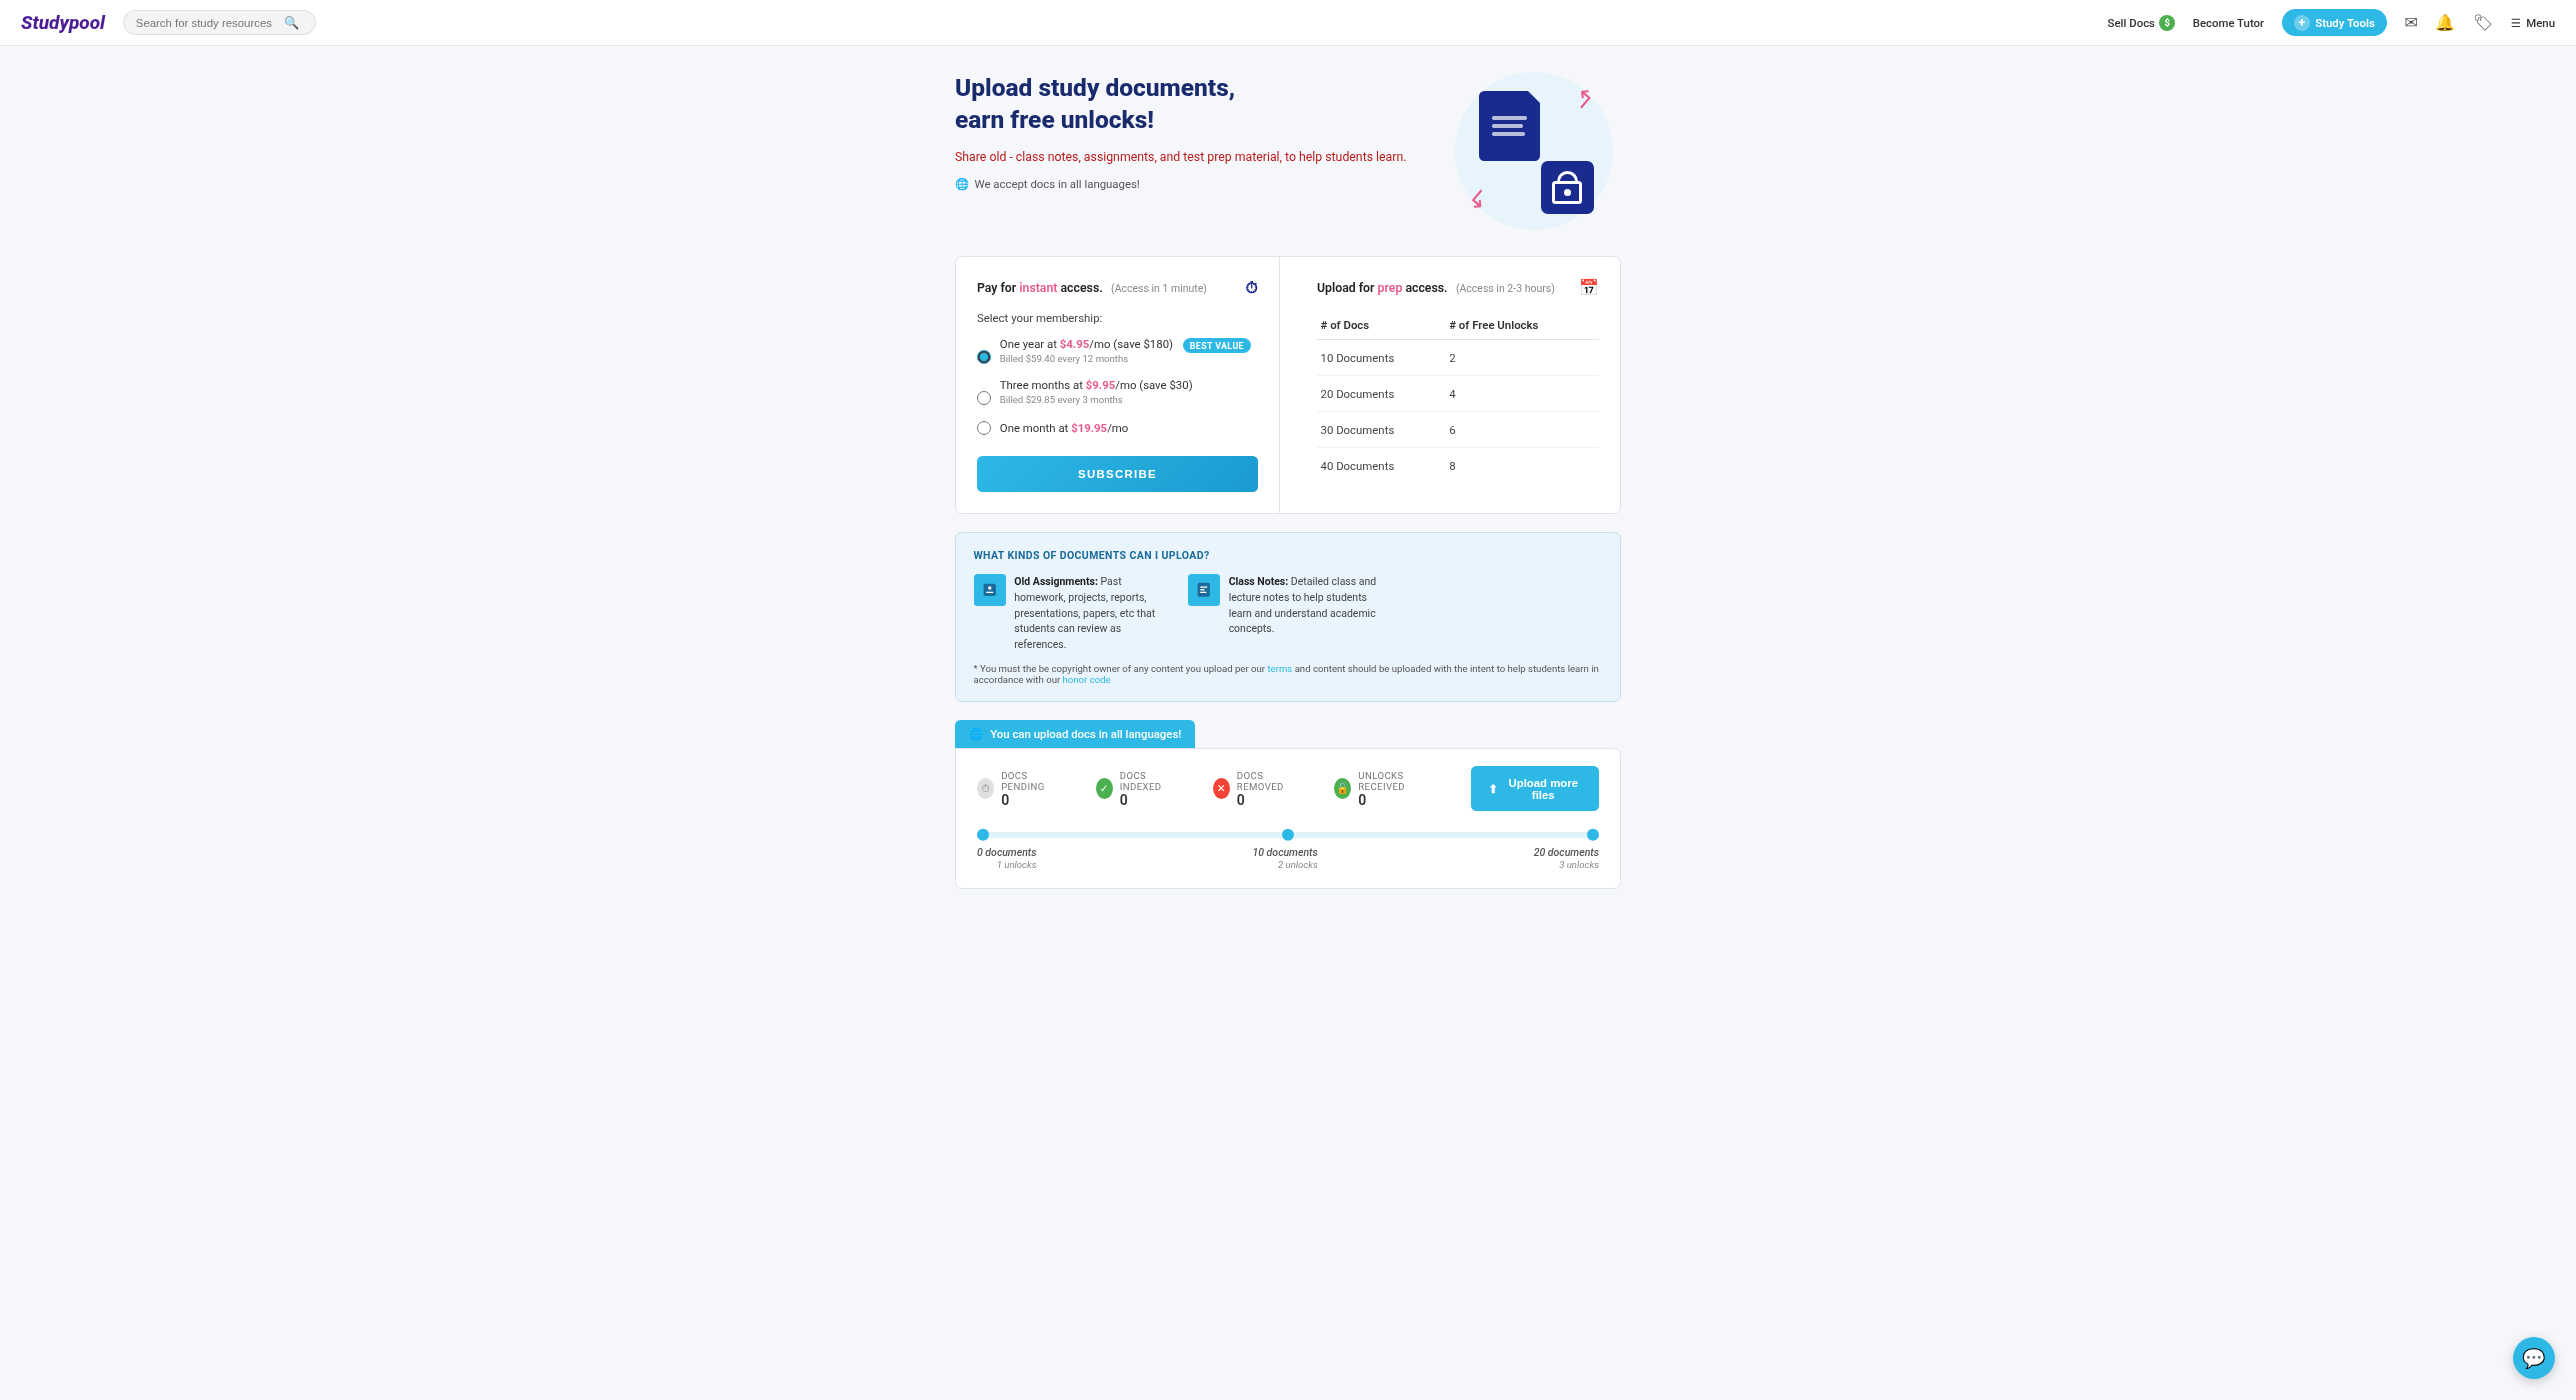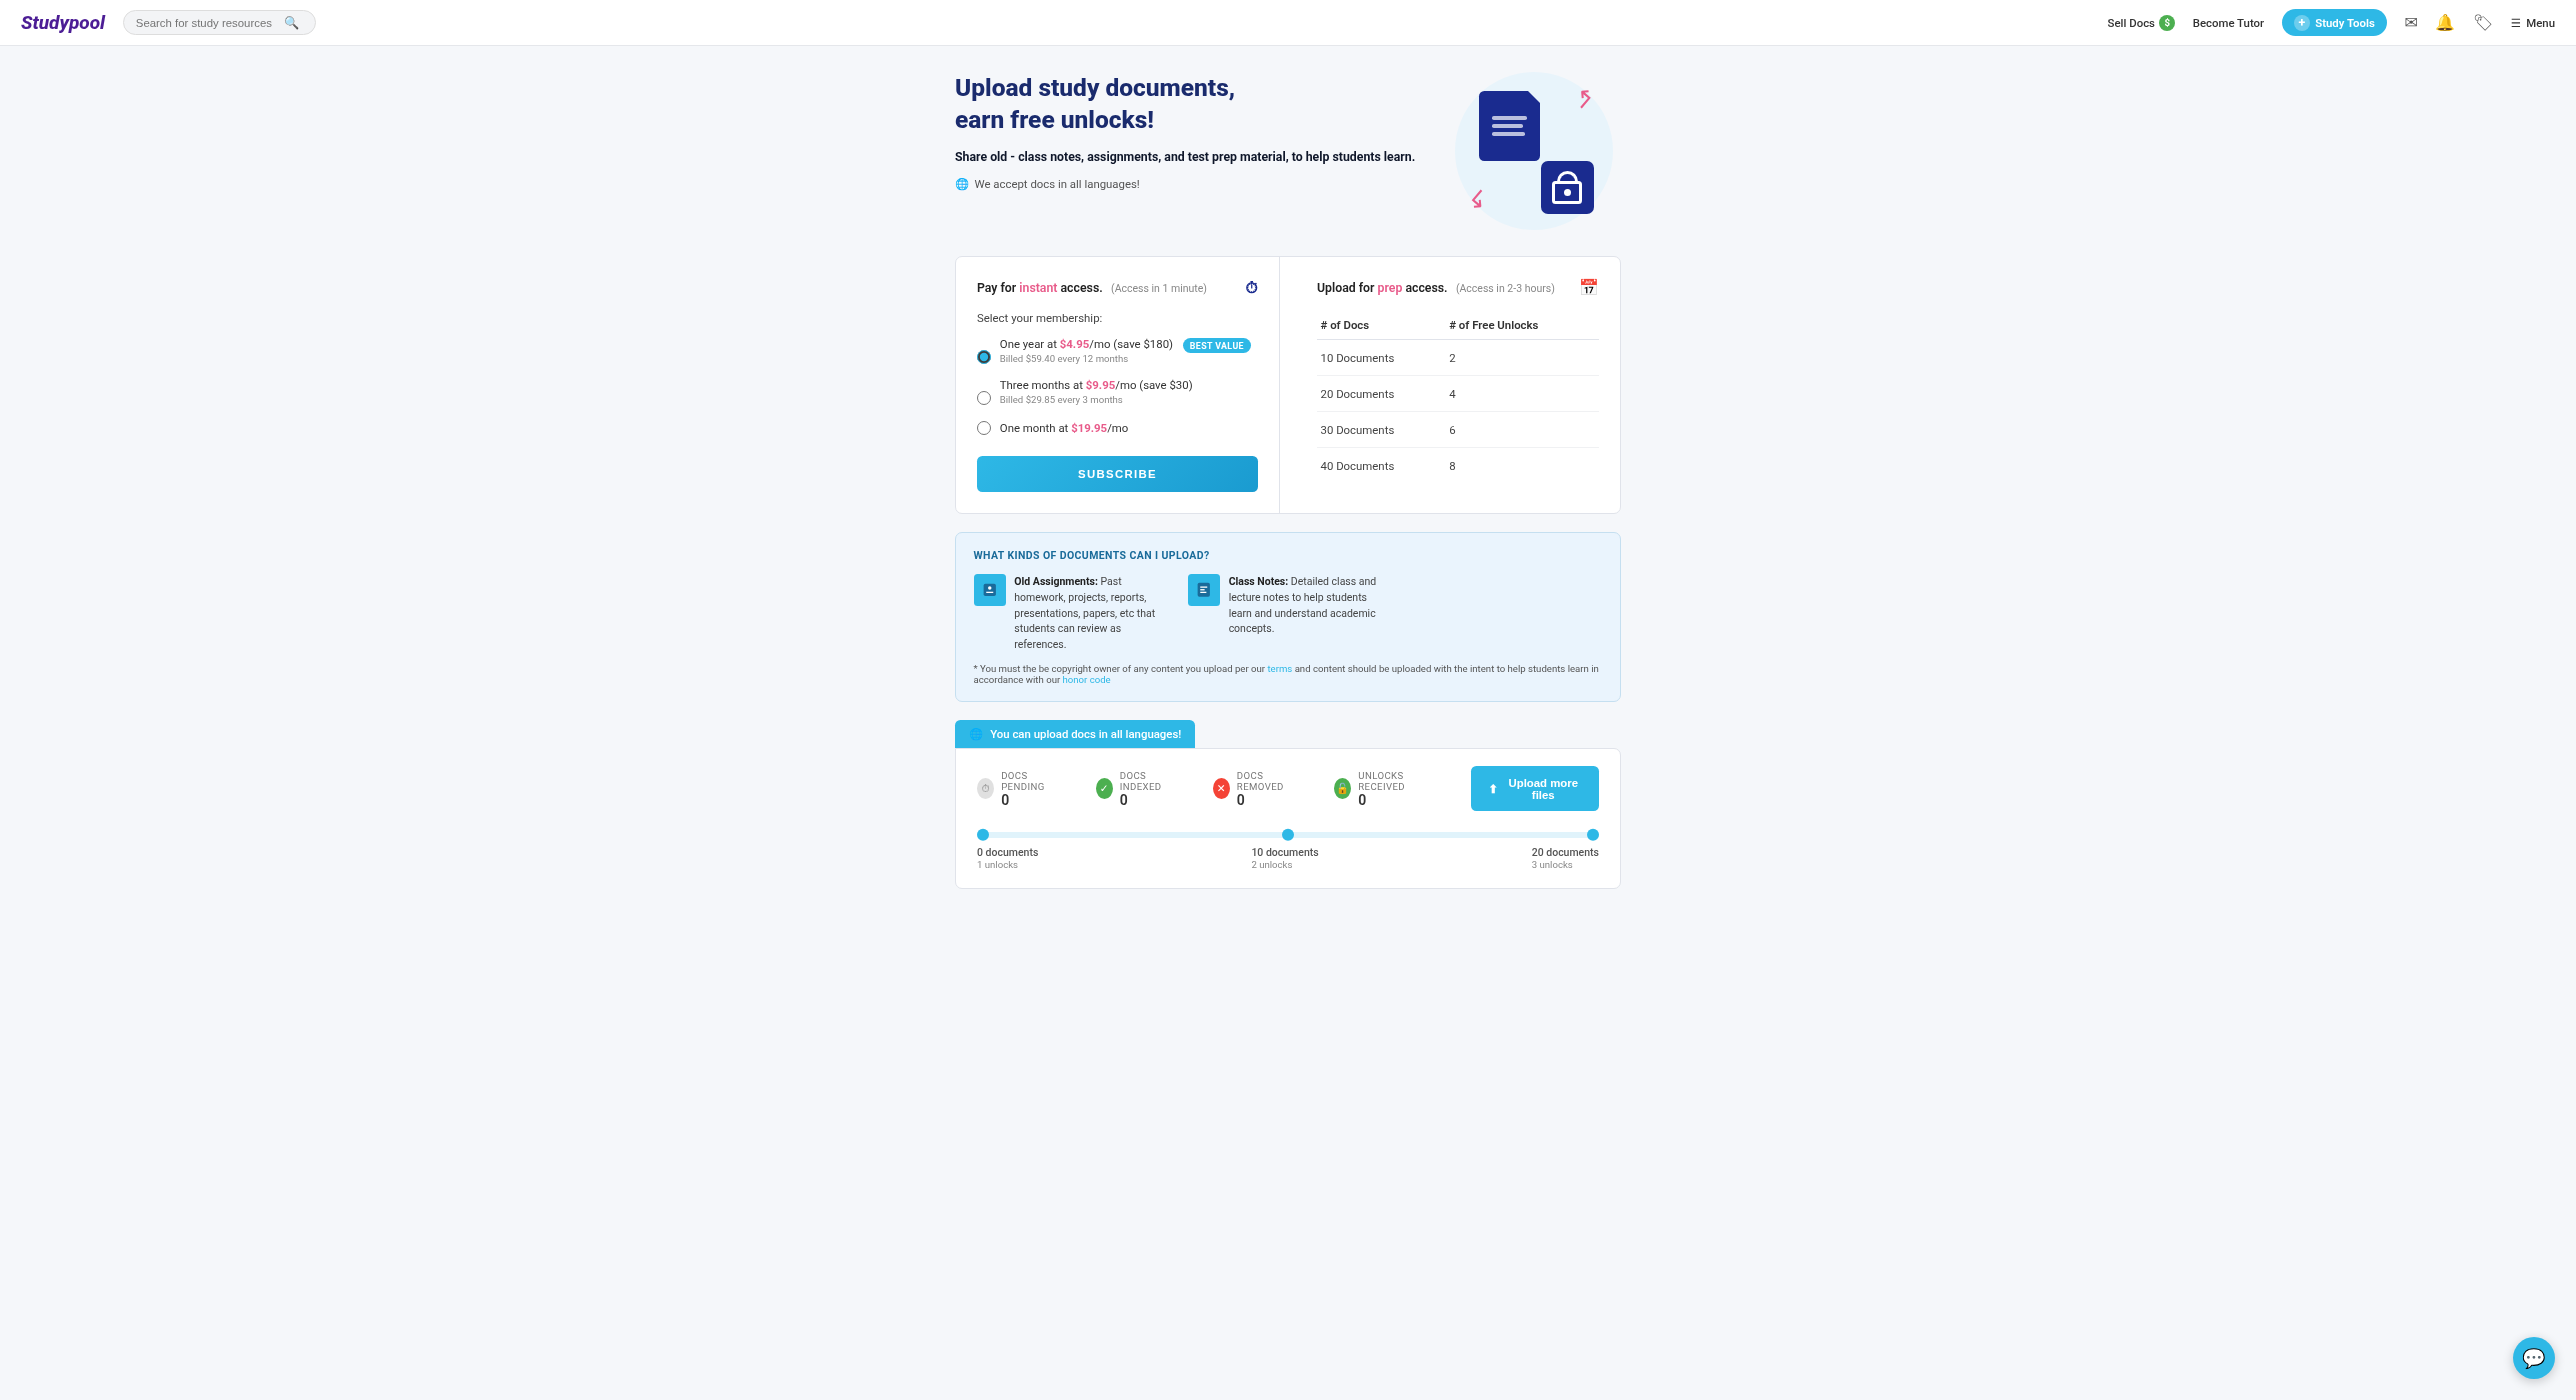--- a/index.html
+++ b/index.html
@@ -131,24 +131,23 @@
     .hero-text { flex: 1; padding-right: 26px; }
     .hero-title {
       font-size: 24.5px;
       font-weight: 800;
       color: #1a2b6d;
       line-height: 1.3;
       margin-bottom: 12.3px;
     }
     .hero-subtitle {
       font-size: 12.3px;
-      color: #0f172a;
+      color: #b91c1c;
       margin-bottom: 10.5px;
       line-height: 1.5;
-      font-weight: bold;
     }
     .hero-lang {
       display: flex;
       align-items: center;
       gap: 5.3px;
       font-size: 11.4px;
       color: #555;
     }
     .hero-image {
       width: 175px;
@@ -456,21 +455,21 @@
       height: 12.3px;
       border-radius: 50%;
       background: #2eb8e6;
     }
     .progress-labels {
       display: flex;
       justify-content: space-between;
       font-size: 10.5px;
       color: #555;
     }
-    .progress-label-item { text-align: left; }
+    .progress-label-item { text-align: right; font-style: italic; }
     .progress-label-item .num { font-weight: 500; }
     .progress-label-item .sub { color: #888; font-size: 9.6px; }
 
     .chat-bubble {
       position: fixed;
       bottom: 21px;
       right: 21px;
       width: 42px;
       height: 42px;
       background: #2eb8e6;

